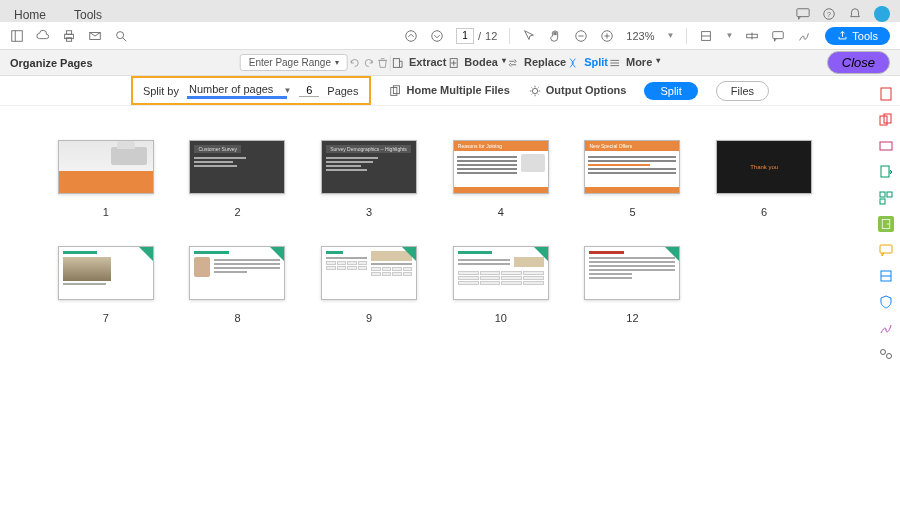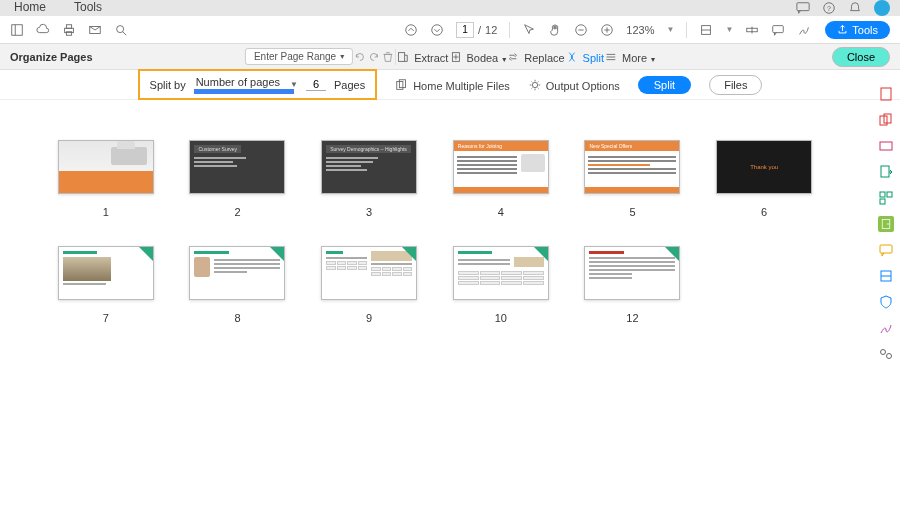--- a/index.html
+++ b/index.html
@@ -1,19 +1,19 @@
 <!DOCTYPE html>
 <html><head>
 <meta charset="utf-8">
 <style>
 * { margin: 0; padding: 0; box-sizing: border-box; font-family: -apple-system, "Segoe UI", Arial, sans-serif; }
 body { width: 900px; height: 506px; background: #fff; font-size: 11px; color: #333; overflow: hidden; position: relative; }
 
 
-.tabbar { height: 16px; background: #e6e6e6; display: flex; align-items: flex-start; }
+.tabbar { height: 22px; background: #e6e6e6; display: flex; align-items: flex-end; }
 .tab { padding: 0 14px; display: flex; align-items: center; font-size: 12px; color: #444; cursor: pointer; }
 .tab.active { background: #fff; border-top: 2px solid #e6e6e6; position: relative; }
 .tab-close { margin-left: 10px; font-size: 12px; color: #888; cursor: pointer; }
 .tabbar-right { margin-left: auto; display: flex; align-items: center; gap: 12px; padding-right: 10px; }
 .mini-icon { width: 14px; height: 14px; display: inline-flex; align-items: center; justify-content: center; color: #666; }
 .avatar { width: 16px; height: 16px; border-radius: 50%; background: #2aa8e0; }
 
 
 .toolbar { height: 28px; border-bottom: 1px solid #ddd; display: flex; align-items: center; padding: 0 10px; gap: 14px; font-size: 11px; color: #555; }
 .tool-group { display: flex; align-items: center; gap: 12px; }
@@ -21,29 +21,29 @@
 .page-info { display: flex; align-items: center; gap: 4px; color: #555; }
 .page-input { width: 18px; height: 16px; border: 1px solid #ccc; text-align: center; font-size: 10px; }
 .share-btn { margin-left: auto; background: #0a84ff; color: #fff; border-radius: 11px; padding: 3px 12px; display: flex; align-items: center; gap: 4px; font-size: 11px; border: none; cursor: pointer; }
 
 
 .subbar { height: 26px; background: #f2f2f2; border-bottom: 1px solid #e0e0e0; display: flex; align-items: center; padding: 0 10px; gap: 8px; font-size: 11px; }
 .subbar-title { font-weight: 700; color: #333; }
 .subbar-center { display: flex; align-items: center; gap: 0; margin-left: auto; margin-right: auto; position: absolute; left: 50%; transform: translateX(-50%); }
 .pill { border: 1px solid #ccc; border-radius: 3px; padding: 2px 8px; font-size: 10px; color: #555; background: #fff; display: flex; align-items: center; gap: 4px; }
 .sub-icon { width: 14px; height: 14px; color: #777; }
-.close-btn { margin-left: auto; border: 1px solid #bbb; border-radius: 12px; padding: 3px 14px; background: #5eead4; font-size: 11px; cursor: pointer; }
+.close-btn { margin-left: auto; border: 1px solid #bbb; border-radius: 12px; padding: 3px 14px; background: #8b5cf6; font-size: 13px; cursor: pointer; font-style: italic; }
 
 
 .splitbar { height: 30px; display: flex; align-items: center; justify-content: center; gap: 18px; border-bottom: 1px solid #eee; font-size: 11px; }
 .split-box { border: 2px solid #f5a623; padding: 4px 10px; display: flex; align-items: center; gap: 8px; }
-.split-select { border: none; border-bottom: 5px solid #3b82f6; background: transparent; font-size: 11px; padding: 1px 14px 1px 2px; position: relative; }
+.split-select { border: none; border-bottom: 3px solid #3b82f6; background: transparent; font-size: 11px; padding: 1px 14px 1px 2px; position: relative; }
 .split-caret { font-size: 8px; color: #666; margin-left: -12px; }
 .split-num { width: 20px; border: none; border-bottom: 1px solid #aaa; text-align: center; font-size: 11px; }
-.action-link { display: flex; align-items: flex-end; gap: 4px; color: #444; cursor: pointer; }
+.action-link { display: flex; align-items: flex-start; gap: 4px; color: #444; cursor: pointer; font-weight: bold; }
 .action-link .ico { width: 14px; height: 14px; }
 .btn-primary { background: #0a84ff; color: #fff; border: none; border-radius: 12px; padding: 3px 16px; font-size: 11px; cursor: pointer; }
 .btn-secondary { background: #fff; color: #333; border: 1px solid #bbb; border-radius: 12px; padding: 3px 14px; font-size: 11px; cursor: pointer; }
 
 
 .grid-wrap { position: absolute; top: 110px; left: 0; right: 30px; bottom: 0; overflow-y: auto; padding: 30px 50px; }
 .grid { display: grid; grid-template-columns: repeat(6, 1fr); gap: 28px 20px; }
 .thumb-wrap { display: flex; flex-direction: column; align-items: center; gap: 12px; }
 .thumb { width: 96px; height: 54px; border: 1px solid #bbb; box-shadow: 0 1px 3px rgba(0,0,0,.15); background: #fff; position: relative; overflow: hidden; font-size: 5px; }
 .page-num { font-size: 11px; color: #333; }

